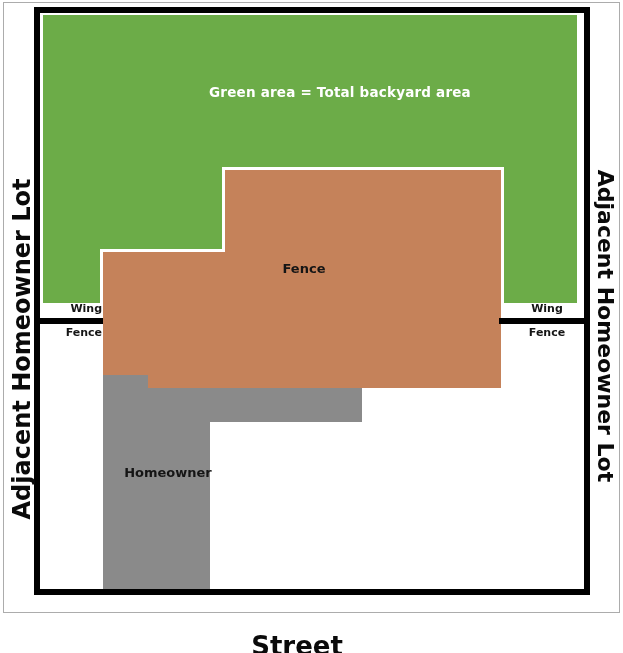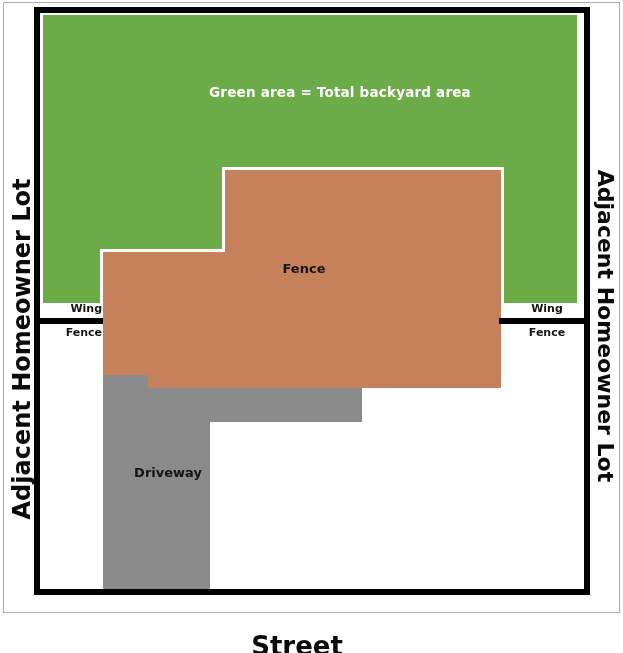--- a/index.html
+++ b/index.html
@@ -174,21 +174,21 @@
   <div class="abs driveway-notch"></div>
   <div class="abs driveway-arm"></div>
   <div class="abs driveway-column"></div>
 
   <div class="abs lot-boundary"></div>
 
   <div class="abs fence-left"></div>
   <div class="abs fence-right"></div>
 
   <div class="abs house-label">Fence</div>
-  <div class="abs driveway-label">Driveway</div>
+  <div class="abs driveway-label">Homeowner</div>
 
   <div class="abs fence-label wing-left-label">Wing</div>
   <div class="abs fence-label fence-left-label">Fence</div>
   <div class="abs fence-label wing-right-label">Wing</div>
   <div class="abs fence-label fence-right-label">Fence</div>
 
   <div class="abs lot-label lot-label-left">Adjacent Homeowner Lot</div>
   <div class="abs lot-label lot-label-right">Adjacent Homeowner Lot</div>
 
   <div class="abs street-label">Street</div>

